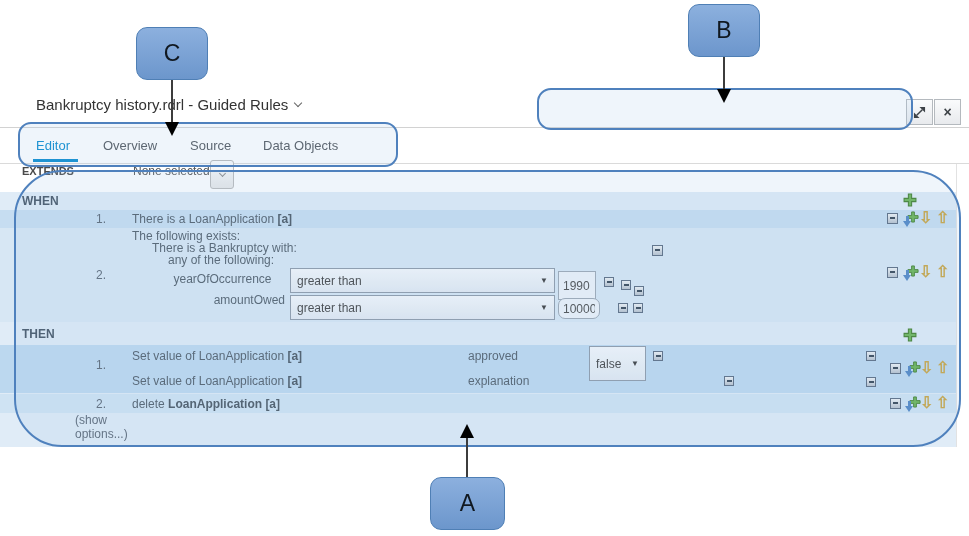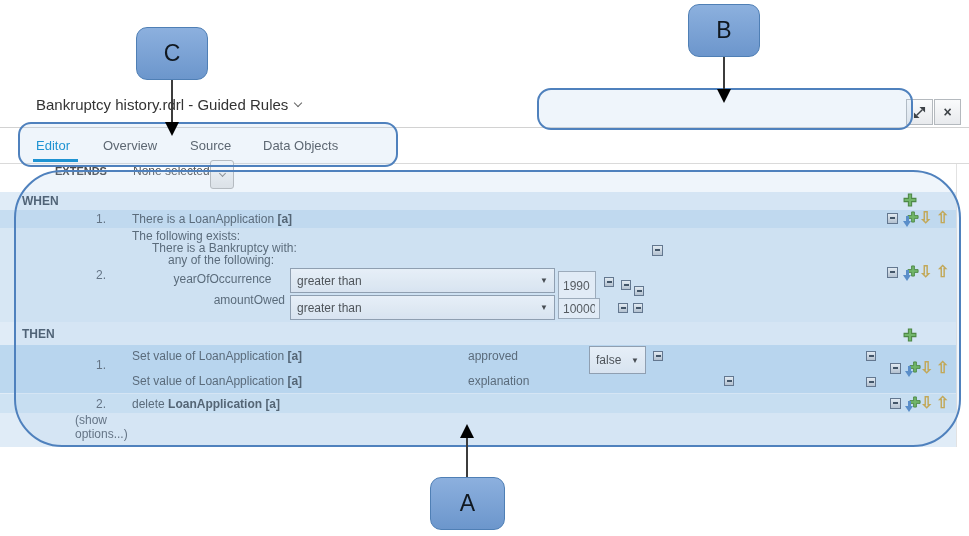--- a/index.html
+++ b/index.html
@@ -82,21 +82,21 @@
     <span>×</span>
   </div>
 
   <div class="abs hline" style="left:0; top:163px; width:969px; background:#dadada;"></div>
   <div class="abs tab active" style="left:36px;"><span>Editor</span></div>
   <div class="abs tab-underline"></div>
   <div class="abs tab" style="left:103px;"><span>Overview</span></div>
   <div class="abs tab" style="left:190px;"><span>Source</span></div>
   <div class="abs tab" style="left:263px;"><span>Data Objects</span></div>
 
-  <div class="abs sec-label" style="left:22px; top:165px; color:#4a4a4a; font-size:11px;margin-left:33px;">EXTENDS</div>
+  <div class="abs sec-label" style="left:22px; top:165px; color:#4a4a4a; font-size:11px;">EXTENDS</div>
   <div class="abs" style="left:133px; top:164px; font-size:12px; color:#555;">None selected</div>
   <div class="abs" style="left:210px; top:160px; width:24px; height:29px; background:linear-gradient(#fdfdfd,#e7e7e7); border:1px solid #b9b9b9; border-radius:3px; display:flex; align-items:center; justify-content:center;">
     <span class="chev" style="width:5px;height:5px;border-color:#888;"></span>
   </div>
 
   <div class="abs ed-bg"></div>
   <div class="abs" style="left:956px; top:164px; width:1px; height:283px; background:#e2e2e2;"></div>
 
   <div class="abs sec-label" style="left:22px; top:194px;">WHEN</div>
   <div class="abs" style="left:903px; top:193px;">
@@ -137,21 +137,21 @@
   <input class="abs tinput" style="left: 558px; top: 271px; width: 38px; height: 29px;" value="1990">
   <div class="abs minus sm" style="left:604px; top:277px;"></div>
   <div class="abs minus sm" style="left:621px; top:280px;"></div>
   <div class="abs minus sm" style="left:634px; top:286px;"></div>
 
   <div class="abs rtext" style="left:160px; top:293px; width:125px; text-align:right;">amountOwed</div>
   <div class="abs select" style="left:290px; top:295px; width:265px; height:25px;">
     <span>greater than</span>
       <span class="car">▼</span>
   </div>
-  <input class="abs tinput" style="left: 558px; top: 298px; width: 42px; height: 21px;" value="10000">
+  <input class="abs tinput" style="left: 558px; top: 298px; width: 42px; height: 21px; border-radius: 7px;" value="10000">
   <div class="abs minus sm" style="left:618px; top:303px;"></div>
   <div class="abs minus sm" style="left:633px; top:303px;"></div>
 
   <div class="abs minus" style="left:887px; top:267px;"></div>
   <div class="abs plusdown" style="left:902px; top:265px;">
     <svg width="12" height="12" viewBox="0 0 13 13">
         <path d="M5 1 h3 v4 h4 v3 h-4 v4 h-3 v-4 h-4 v-3 h4 z" fill="#66b34e" stroke="#3a7a22" stroke-width="1"></path>
       </svg>
     <span class="pd-stem"></span>
       <span class="pd-tri"></span>
@@ -167,21 +167,21 @@
   </div>
 
   <div class="abs band" style="top:345px; height:48px; background:#bcd8ef;"></div>
   <div class="abs num" style="left:78px; top:358px;">1.</div>
 
   <div class="abs rtext" style="left:132px; top:349px;">
     <span>Set value of LoanApplication</span>
     <b>[a]</b>
   </div>
   <div class="abs rtext" style="left:468px; top:349px;">approved</div>
-  <div class="abs select" style="left:589px; top:346px; width:57px; height:28px;">
+  <div class="abs select" style="left:589px; top:346px; width:57px; height:35px;">
     <span>false</span>
       <span class="car">▼</span>
   </div>
   <div class="abs minus sm" style="left:653px; top:351px;"></div>
   <div class="abs minus sm" style="left:866px; top:351px;"></div>
 
   <div class="abs rtext" style="left:132px; top:374px;">
     <span>Set value of LoanApplication</span>
     <b>[a]</b>
   </div>

